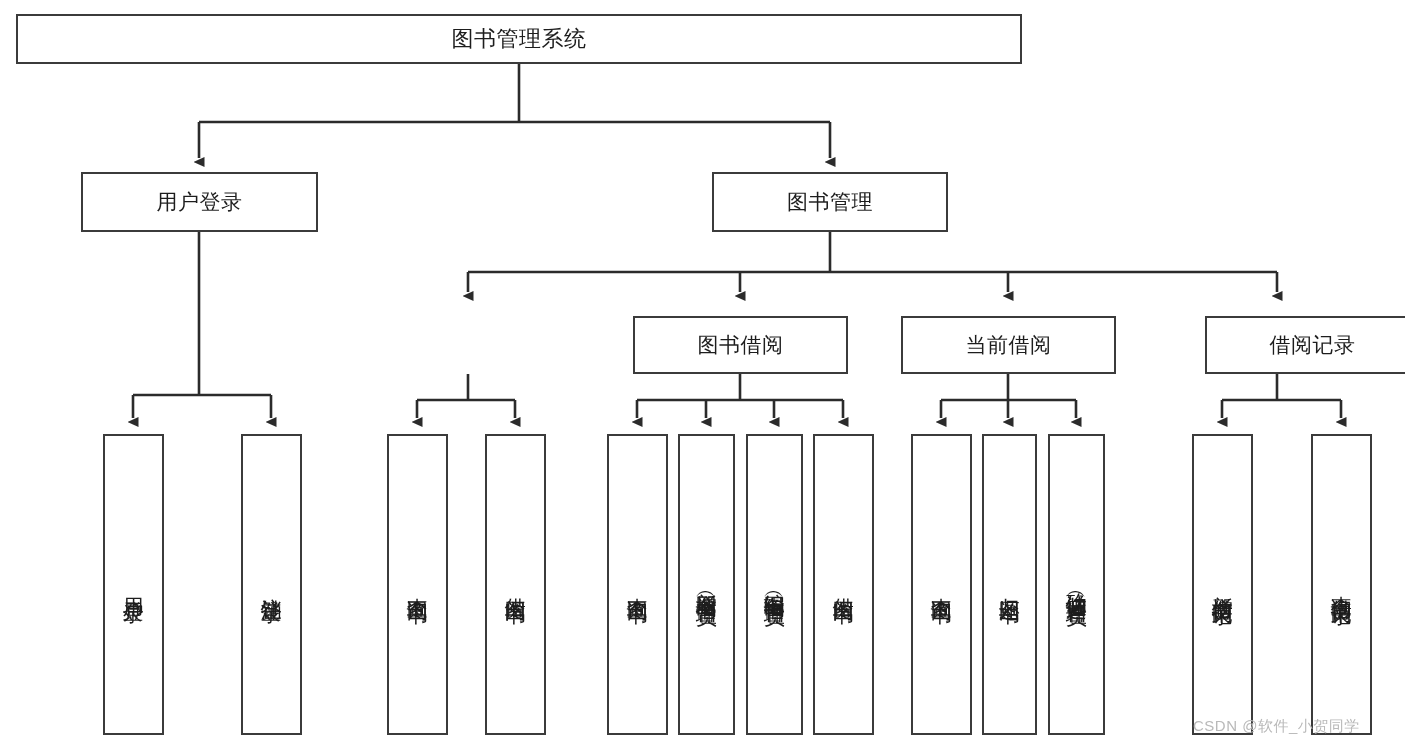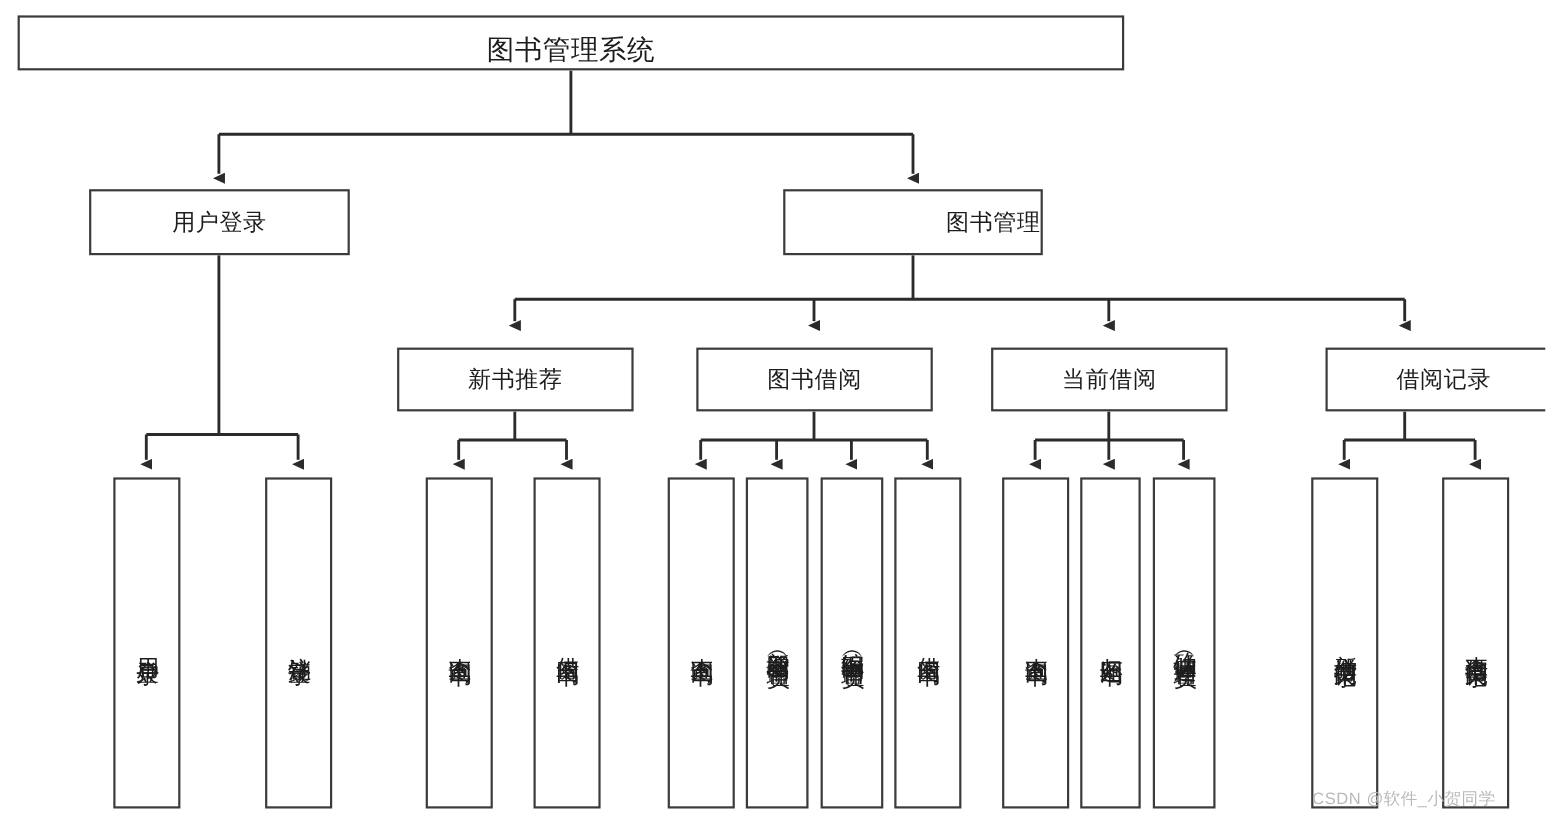--- a/index.html
+++ b/index.html
@@ -45,22 +45,21 @@
   }
   .node.vert .vlabel {
     writing-mode: vertical-rl;
     text-orientation: upright;
     line-height: 1.12;
     letter-spacing: 2px;
     white-space: nowrap;
     text-align: center;
   }
   .node.root {
-    font-size: 25px;
-    align-items: flex-end;
+    font-size: 22px;
   }
   .watermark {
     position: absolute;
     font-size: 15px;
     color: #b9b9b9;
     white-space: nowrap;
     letter-spacing: 0.5px;
   }
 </style>
 </head>
@@ -121,27 +120,24 @@
     </g>
   </svg>
 
   <div class="node horiz root" style="left:16px; top:14px; width:1006px; height:50px;">
     <span>图书管理系统</span>
   </div>
 
   <div class="node horiz" style="left:81px; top:172px; width:237px; height:60px;">
     <span>用户登录</span>
   </div>
-  <div class="node horiz" style="left:712px; top:172px; width:236px; height:60px;justify-content:flex-end;">
+  <div class="node horiz" style="left:712px; top:172px; width:236px; height:60px;">
     <span>图书管理</span>
   </div>
 
-  <div class="node horiz" style="left:361px; top:316px; width:215px; height:58px;">
-    <span>新书推荐</span>
-  </div>
   <div class="node horiz" style="left:633px; top:316px; width:215px; height:58px;">
     <span>图书借阅</span>
   </div>
   <div class="node horiz" style="left:901px; top:316px; width:215px; height:58px;">
     <span>当前借阅</span>
   </div>
   <div class="node horiz" style="left:1170px; top:316px; width:215px; height:58px;margin-left:35px;">
     <span>借阅记录</span>
   </div>
 

